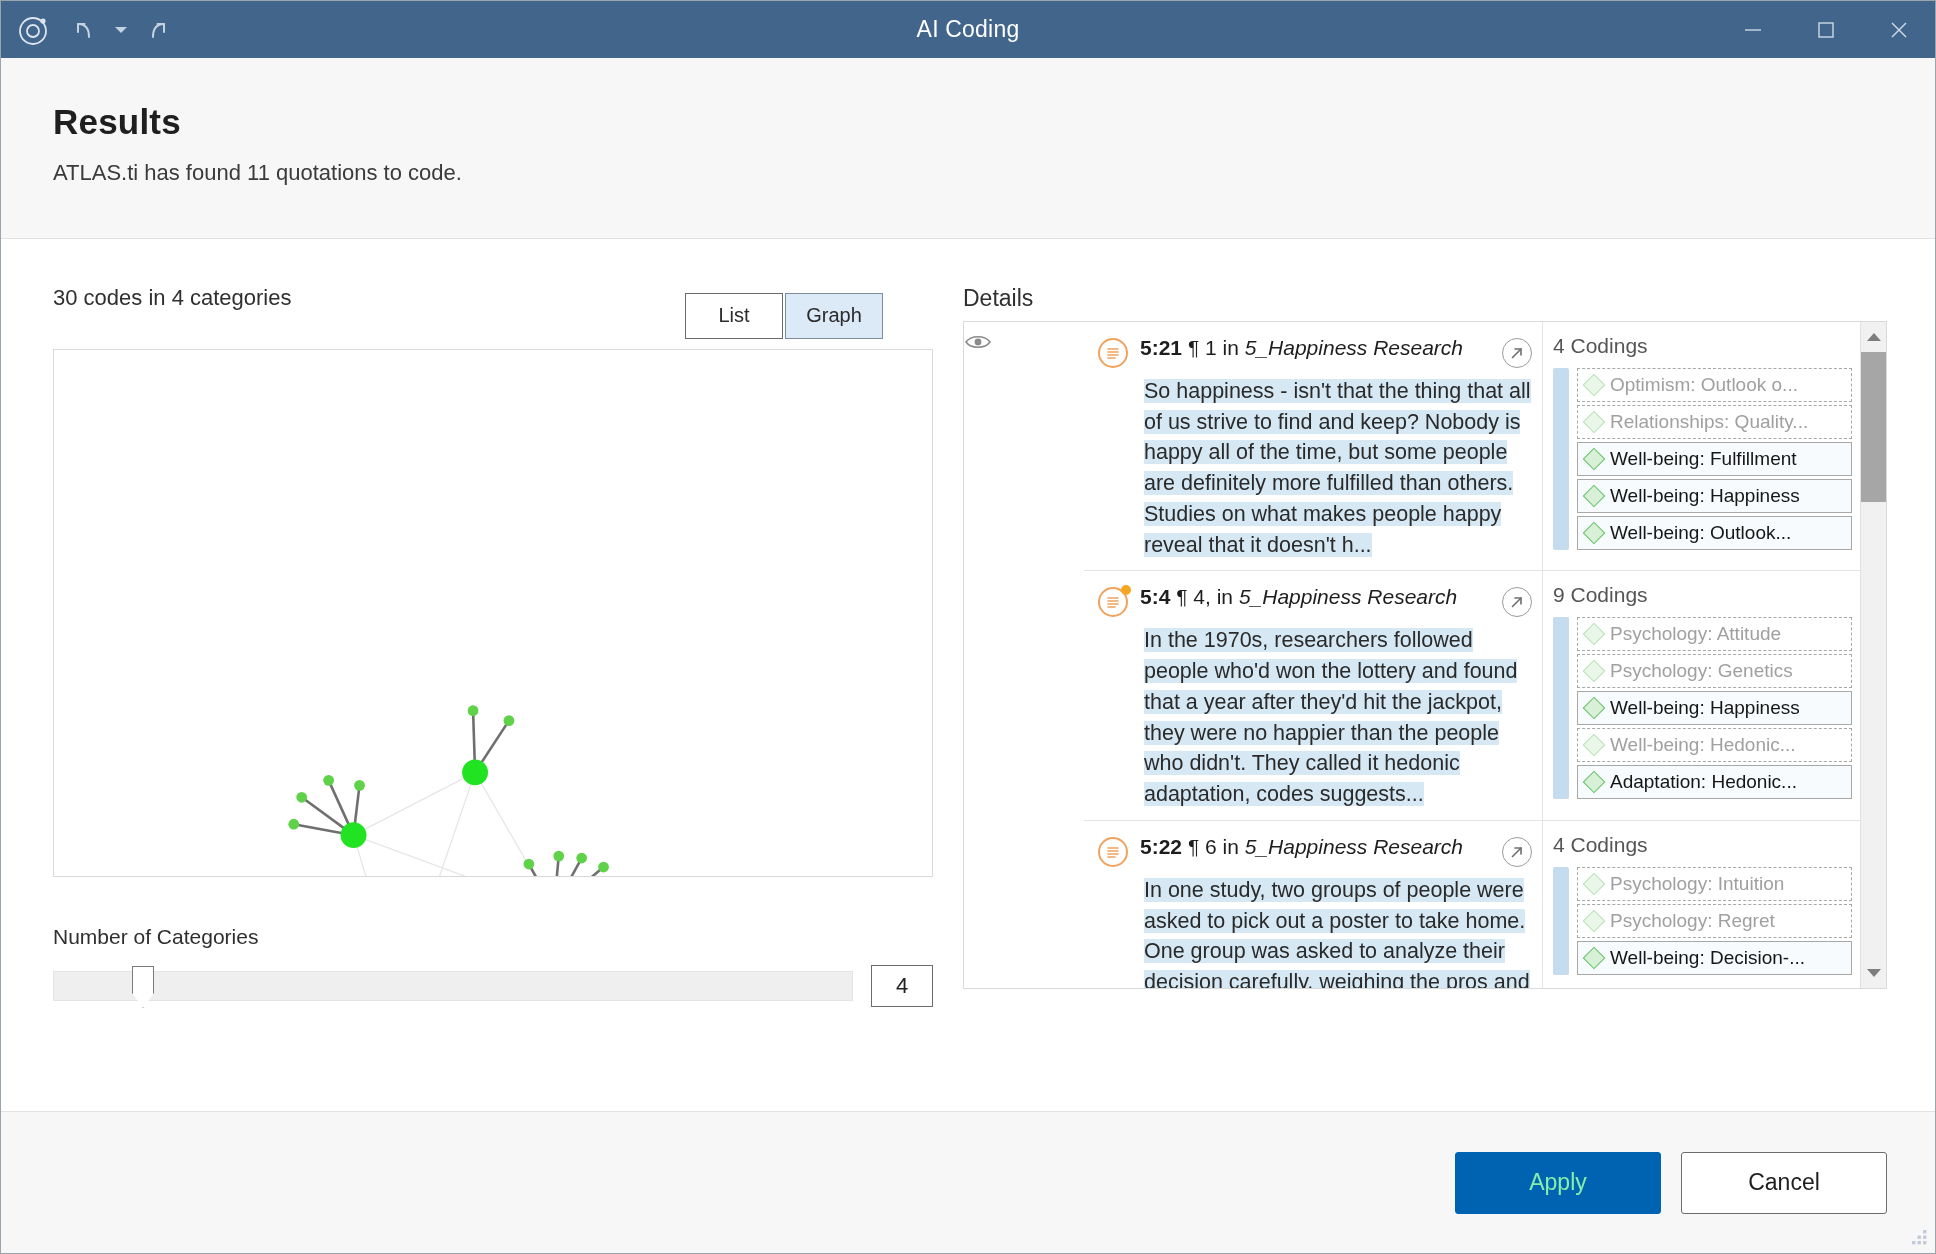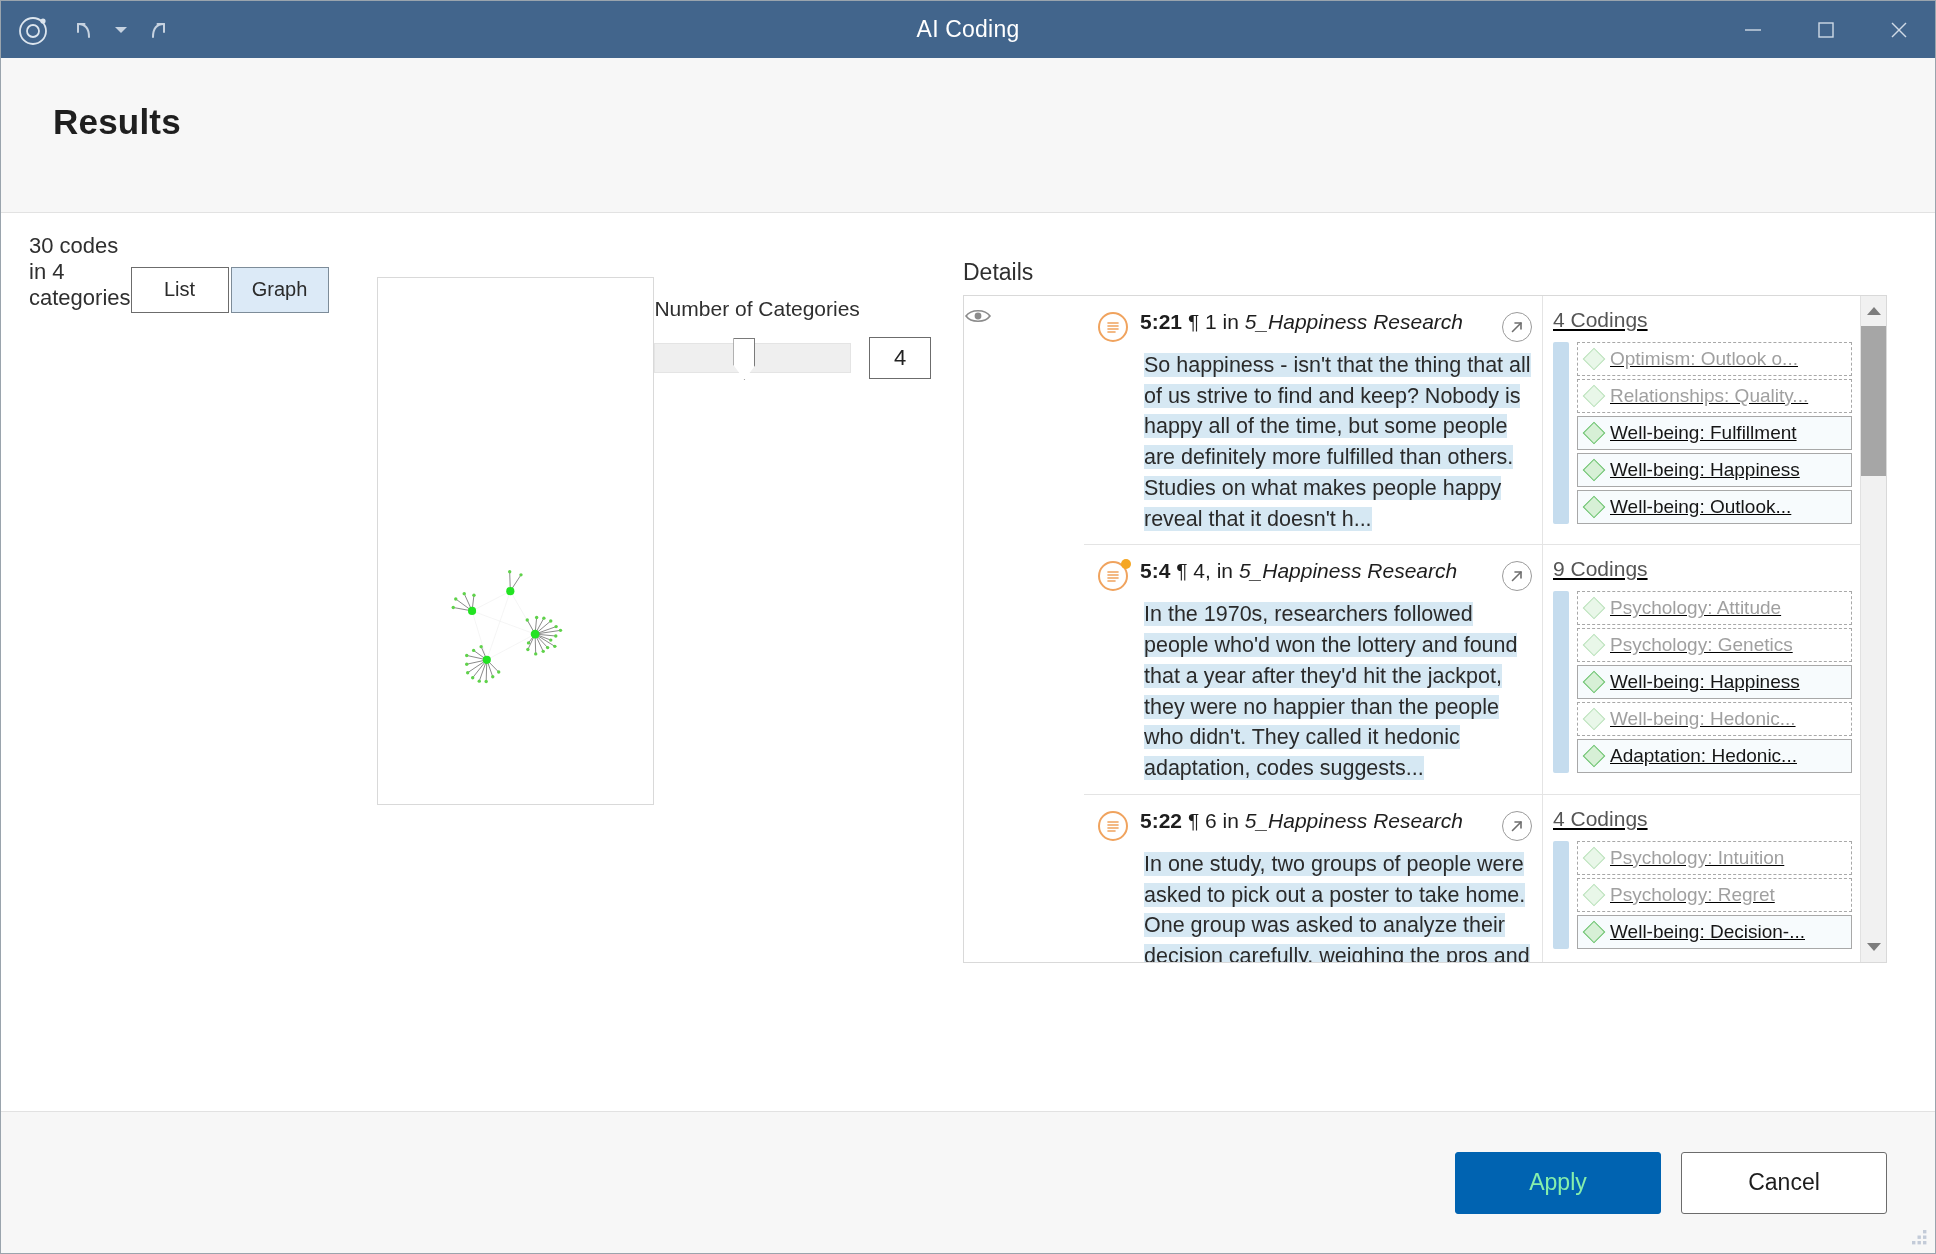--- a/index.html
+++ b/index.html
@@ -57,22 +57,22 @@
   }
   .h-sub { font-size: 22px; color: #3b3b3b; }
 
   
   .body {
     flex: 1; display: flex; background: #ffffff;
     padding: 0; min-height: 0;
   }
   .left-pane {
     width: 930px; min-width: 930px;
-    padding: 36px 0 0 28px;
-    display: flex; flex-direction: row;
+    padding: 36px 0 0 52px;
+    display: flex; flex-direction: column;
   }
   .left-topbar {
     display: flex; align-items: center;
     height: 46px;
     padding-right: 48px;
   }
   .codes-summary { font-size: 22px; color: #2f2f2f; }
   .seg-group { margin-left: auto; display: flex; gap: 2px; }
   .seg-btn {
     min-width: 98px; height: 46px;
@@ -175,21 +175,20 @@
     font-size: 21.5px; line-height: 1.43; color: #2a2a2a;
     overflow: hidden;
   }
   .q-text span.hl { background: #d6e8f3; box-decoration-break: clone; -webkit-box-decoration-break: clone; }
 
   .codings-col {
     width: 318px; min-width: 318px;
     border-left: 1px solid #e4e4e4;
     padding: 12px 8px 8px 10px;
     position: relative;
-    text-decoration: underline;
   }
   .codings-count { font-size: 21px; color: #555; margin-bottom: 10px; }
   .codings-list { display: flex; gap: 8px; }
   .codings-bar { width: 16px; min-width: 16px; background: #c5dcee; border-radius: 2px; }
   .chips { flex: 1; display: flex; flex-direction: column; gap: 3px; min-width: 0; }
   .chip {
     height: 34px; display: flex; align-items: center; gap: 8px;
     padding: 0 8px; font-size: 19px; white-space: nowrap; overflow: hidden;
     cursor: pointer;
   }
@@ -280,20 +279,21 @@
         <svg width="24" height="24" viewBox="0 0 24 24" stroke="#cfdae6" stroke-width="1.4">
             <line x1="5" y1="5" x2="19" y2="19"></line>
             <line x1="19" y1="5" x2="5" y2="19"></line>
           </svg>
       </div>
     </div>
   </div>
 
   <div class="header">
     <div class="h-title">Results</div>
+    <div class="h-sub">ATLAS.ti has found 11 quotations to code.</div>
   </div>
 
   <div class="body">
 
     <div class="left-pane">
       <div class="left-topbar">
         <div class="codes-summary">30 codes in 4 categories</div>
         <div class="seg-group">
           <div class="seg-btn">List</div>
           <div class="seg-btn active">Graph</div>

